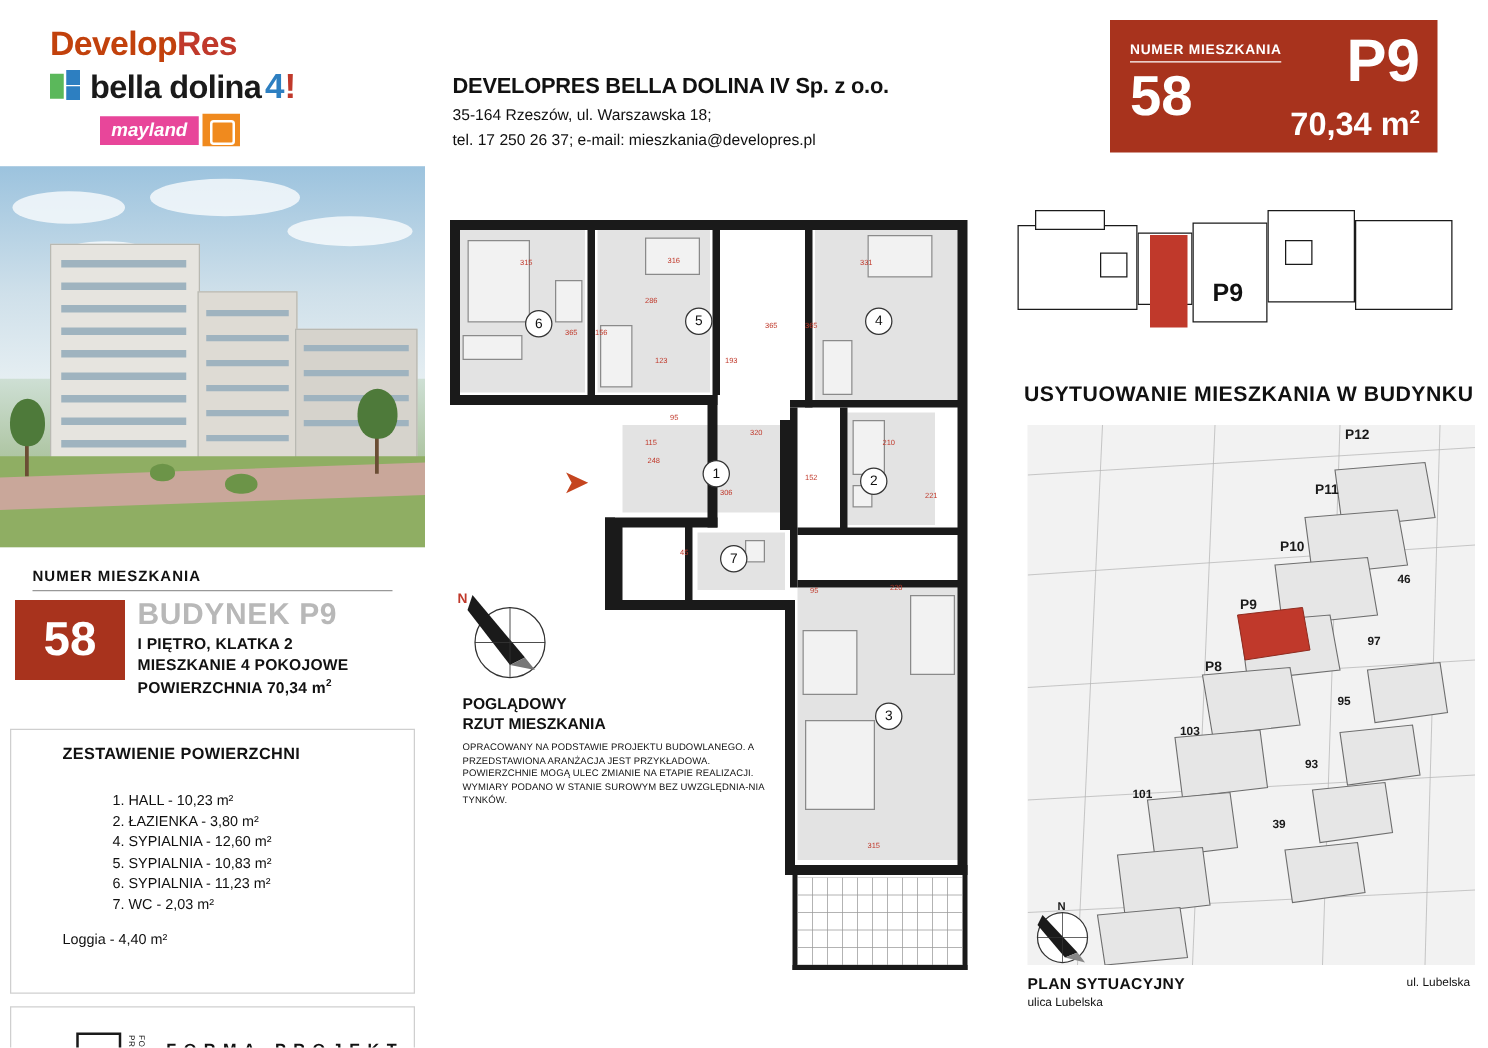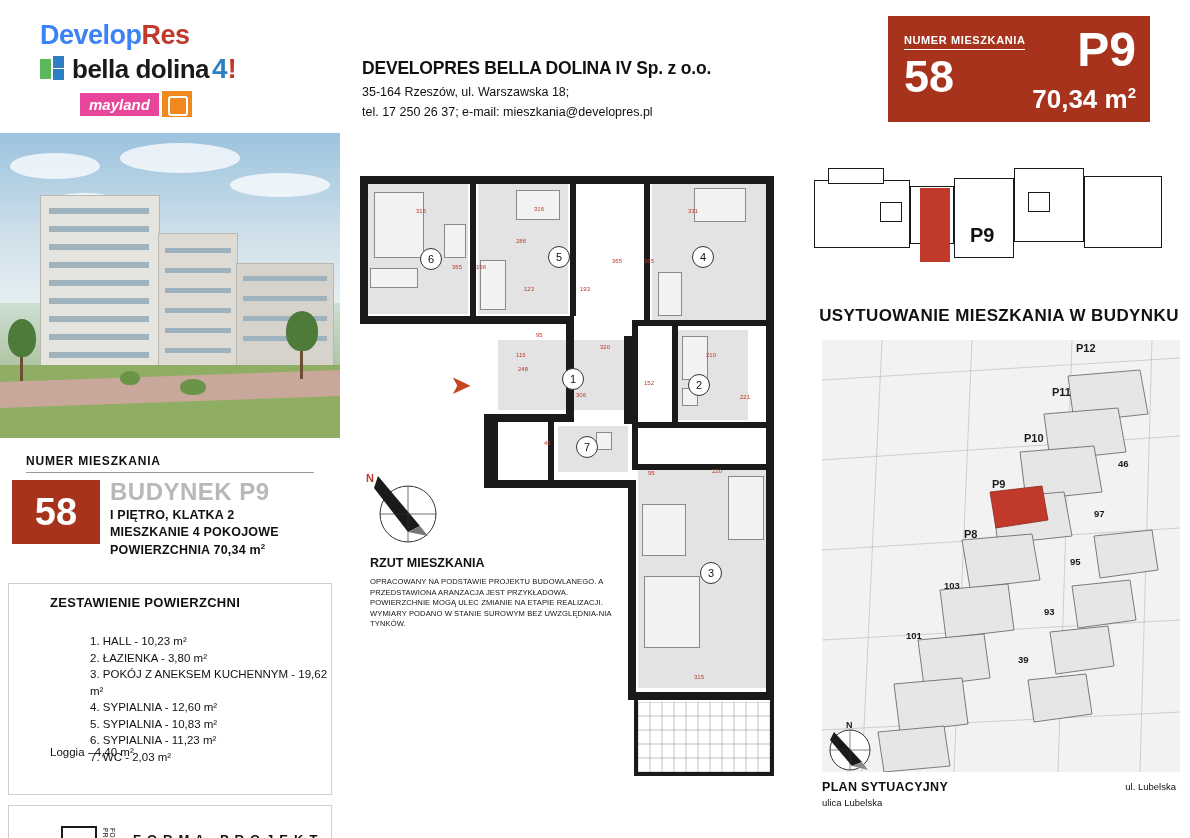--- a/index.html
+++ b/index.html
@@ -12,21 +12,21 @@
     position:relative;
     overflow:hidden;
   }
   
   #header { position:absolute; left:0; top:0; width:1190px; height:133px; background:#fff; }
   #logo-block { position:absolute; left:40px; top:20px; width:300px; height:110px; }
   .logo-developres {
     font-size:27px; font-weight:bold; letter-spacing:-0.5px;
     font-family:"Liberation Sans", sans-serif;
   }
-  .logo-developres .blk { color:#3b82f6; }
+  .logo-developres .blk { color:#c2410c; }
   .logo-developres .red { color:#c0392b; }
   .logo-bella-row { display:flex; align-items:center; margin-top:2px; }
   .logo-mark {
     width:26px; height:26px; margin-right:6px; position:relative;
   }
   .logo-mark .sq1 { position:absolute; left:0; top:3px; width:11px; height:20px; background:#5bb85b; }
   .logo-mark .sq2 { position:absolute; left:13px; top:0; width:11px; height:12px; background:#2d7fc1; }
   .logo-mark .sq3 { position:absolute; left:13px; top:13px; width:11px; height:11px; background:#2d7fc1; }
   .logo-bella {
     font-size:26px; font-weight:bold; color:#1a1a1a; letter-spacing:-0.5px;
@@ -265,21 +265,20 @@
     <div class="nm-det d2">MIESZKANIE 4 POKOJOWE</div>
     <div class="nm-det d3"><span>POWIERZCHNIA 70,34 m</span><sup>2</sup></div>
   </div>
 
   <div id="zestawienie">
     <div class="zest-border"></div>
     <div class="zest-title">ZESTAWIENIE POWIERZCHNI</div>
     <ul class="zest-list">
       <li>1. HALL - 10,23 m²</li>
       <li>2. ŁAZIENKA - 3,80 m²</li>
-      <li>3. POKÓJ Z ANEKSEM KUCHENNYM - 19,62 m²</li>
       <li>4. SYPIALNIA - 12,60 m²</li>
       <li>5. SYPIALNIA - 10,83 m²</li>
       <li>6. SYPIALNIA - 11,23 m²</li>
       <li>7. WC - 2,03 m²</li>
     </ul>
     <div class="loggia">Loggia - 4,40 m²</div>
   </div>
 
   <div id="forma-projekt">
     <div class="fp-logo">F</div>
@@ -399,20 +398,21 @@
   <svg id="compass" viewBox="0 0 80 80">
     <circle cx="44" cy="44" r="28" fill="none" stroke="#333" stroke-width="1"></circle>
     <polygon points="14,6 56,56 44,62 10,18" fill="#1a1a1a"></polygon>
     <polygon points="56,56 64,66 44,62" fill="#777"></polygon>
     <line x1="16" y1="44" x2="72" y2="44" stroke="#333" stroke-width="0.7"></line>
     <line x1="44" y1="16" x2="44" y2="72" stroke="#333" stroke-width="0.7"></line>
     <text x="2" y="12" font-size="11" font-family="Liberation Sans, sans-serif" font-weight="bold" fill="#c0392b">N</text>
   </svg>
 
   <div id="pogladowy">
+    <div class="pg-title">POGLĄDOWY</div>
     <div class="pg-title">RZUT MIESZKANIA</div>
     <div class="pg-text">OPRACOWANY NA PODSTAWIE PROJEKTU BUDOWLANEGO. A PRZEDSTAWIONA ARANŻACJA JEST PRZYKŁADOWA. POWIERZCHNIE MOGĄ ULEC ZMIANIE NA ETAPIE REALIZACJI. WYMIARY PODANO W STANIE SUROWYM BEZ UWZGLĘDNIA-NIA TYNKÓW.</div>
   </div>
 </div>
 
 <div id="right-col">
 
   <div id="usytuowanie-box">
     <div class="bld-outline" style="left:0px; top:12px; width:96px; height:68px;"></div>
     <div class="bld-outline" style="left:14px; top:0px; width:56px; height:16px;"></div>

